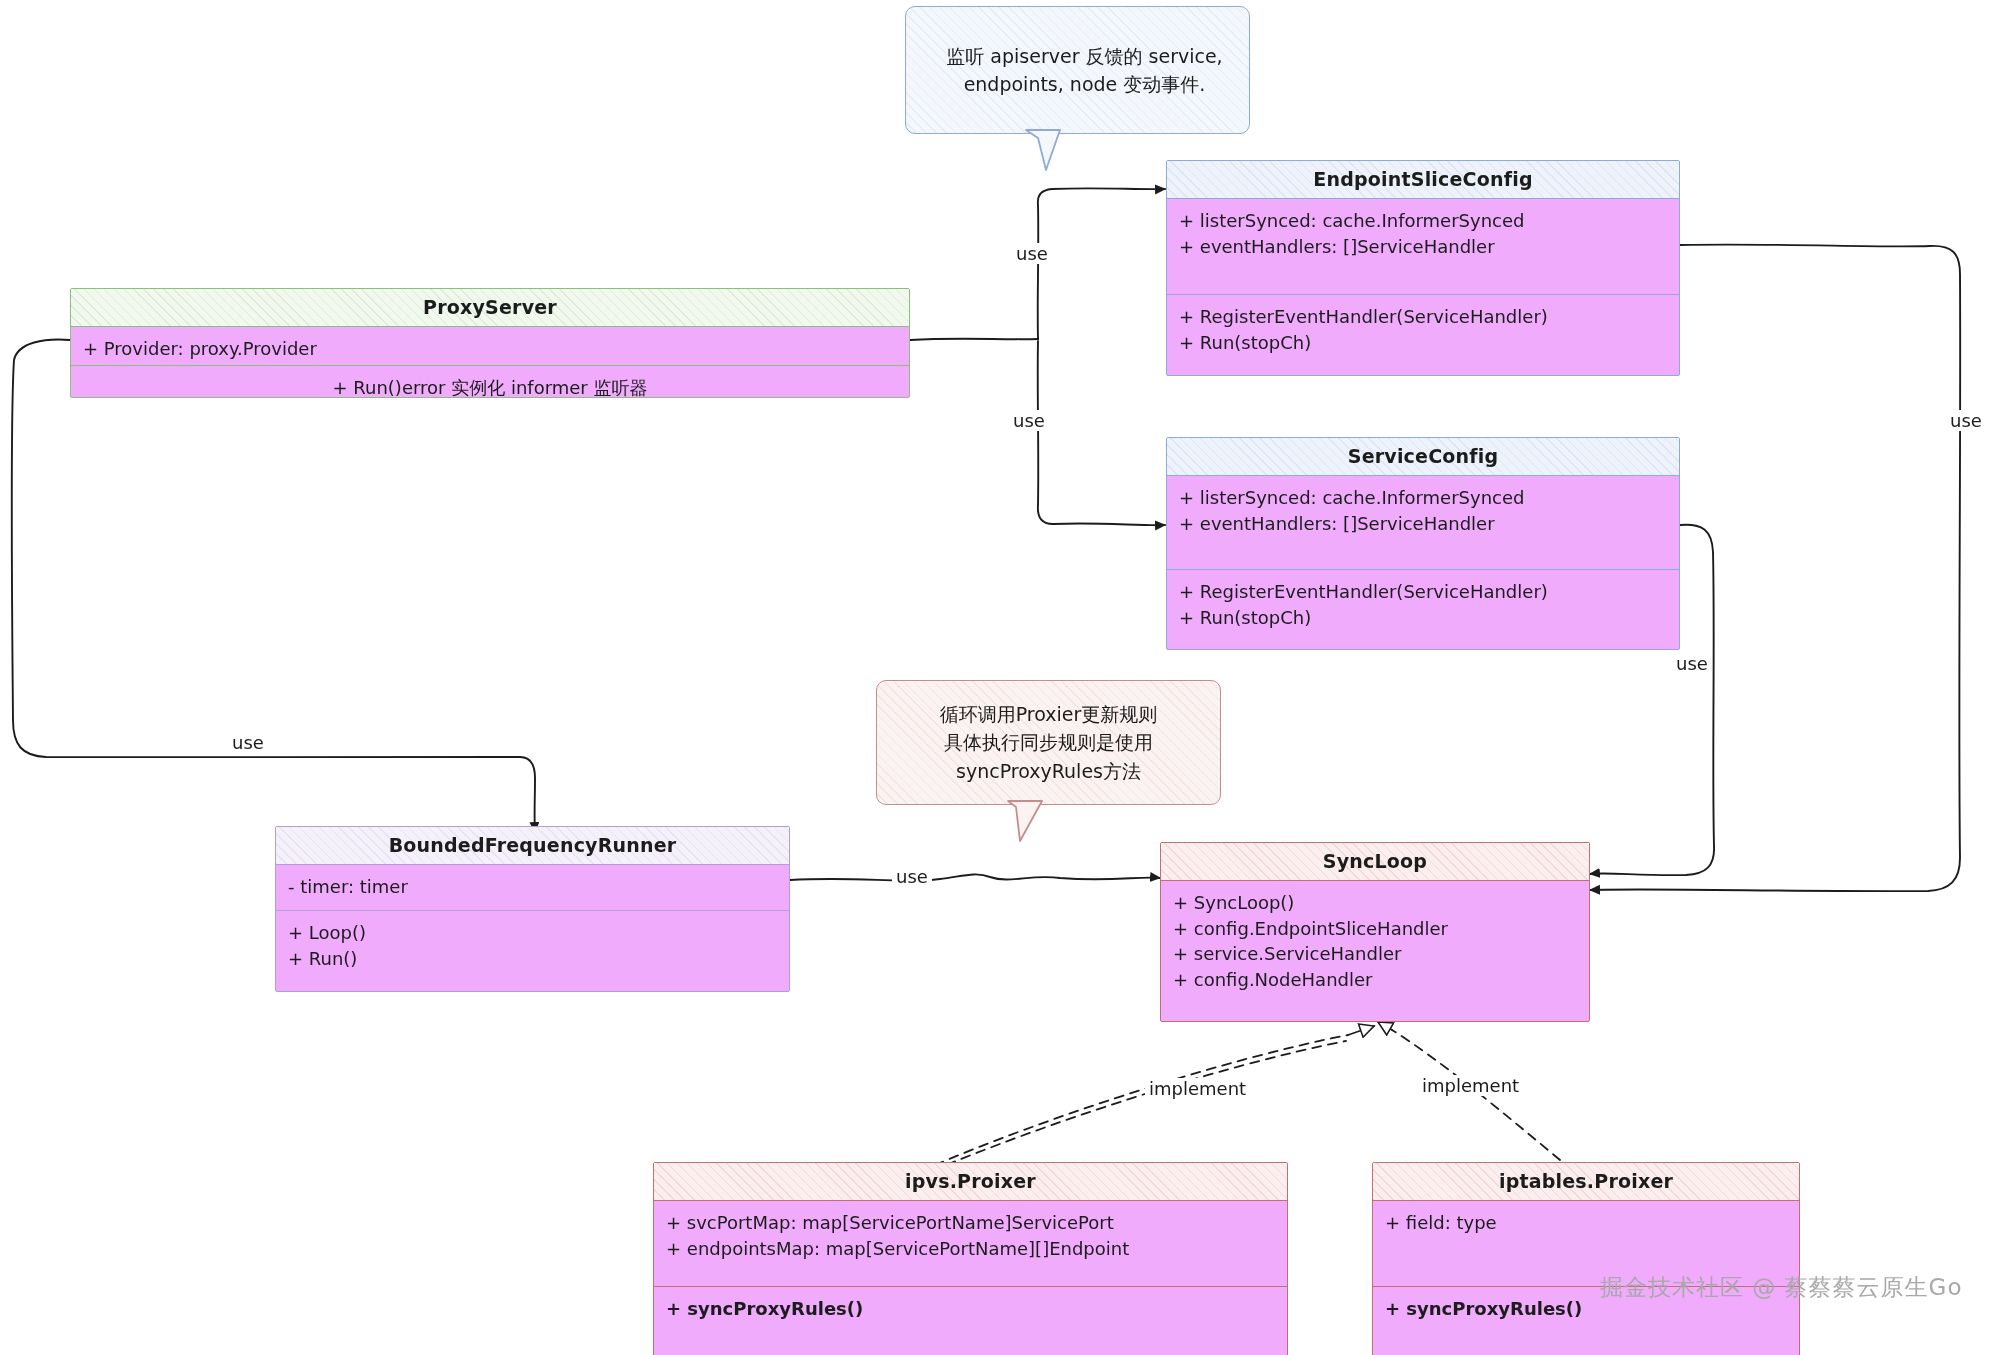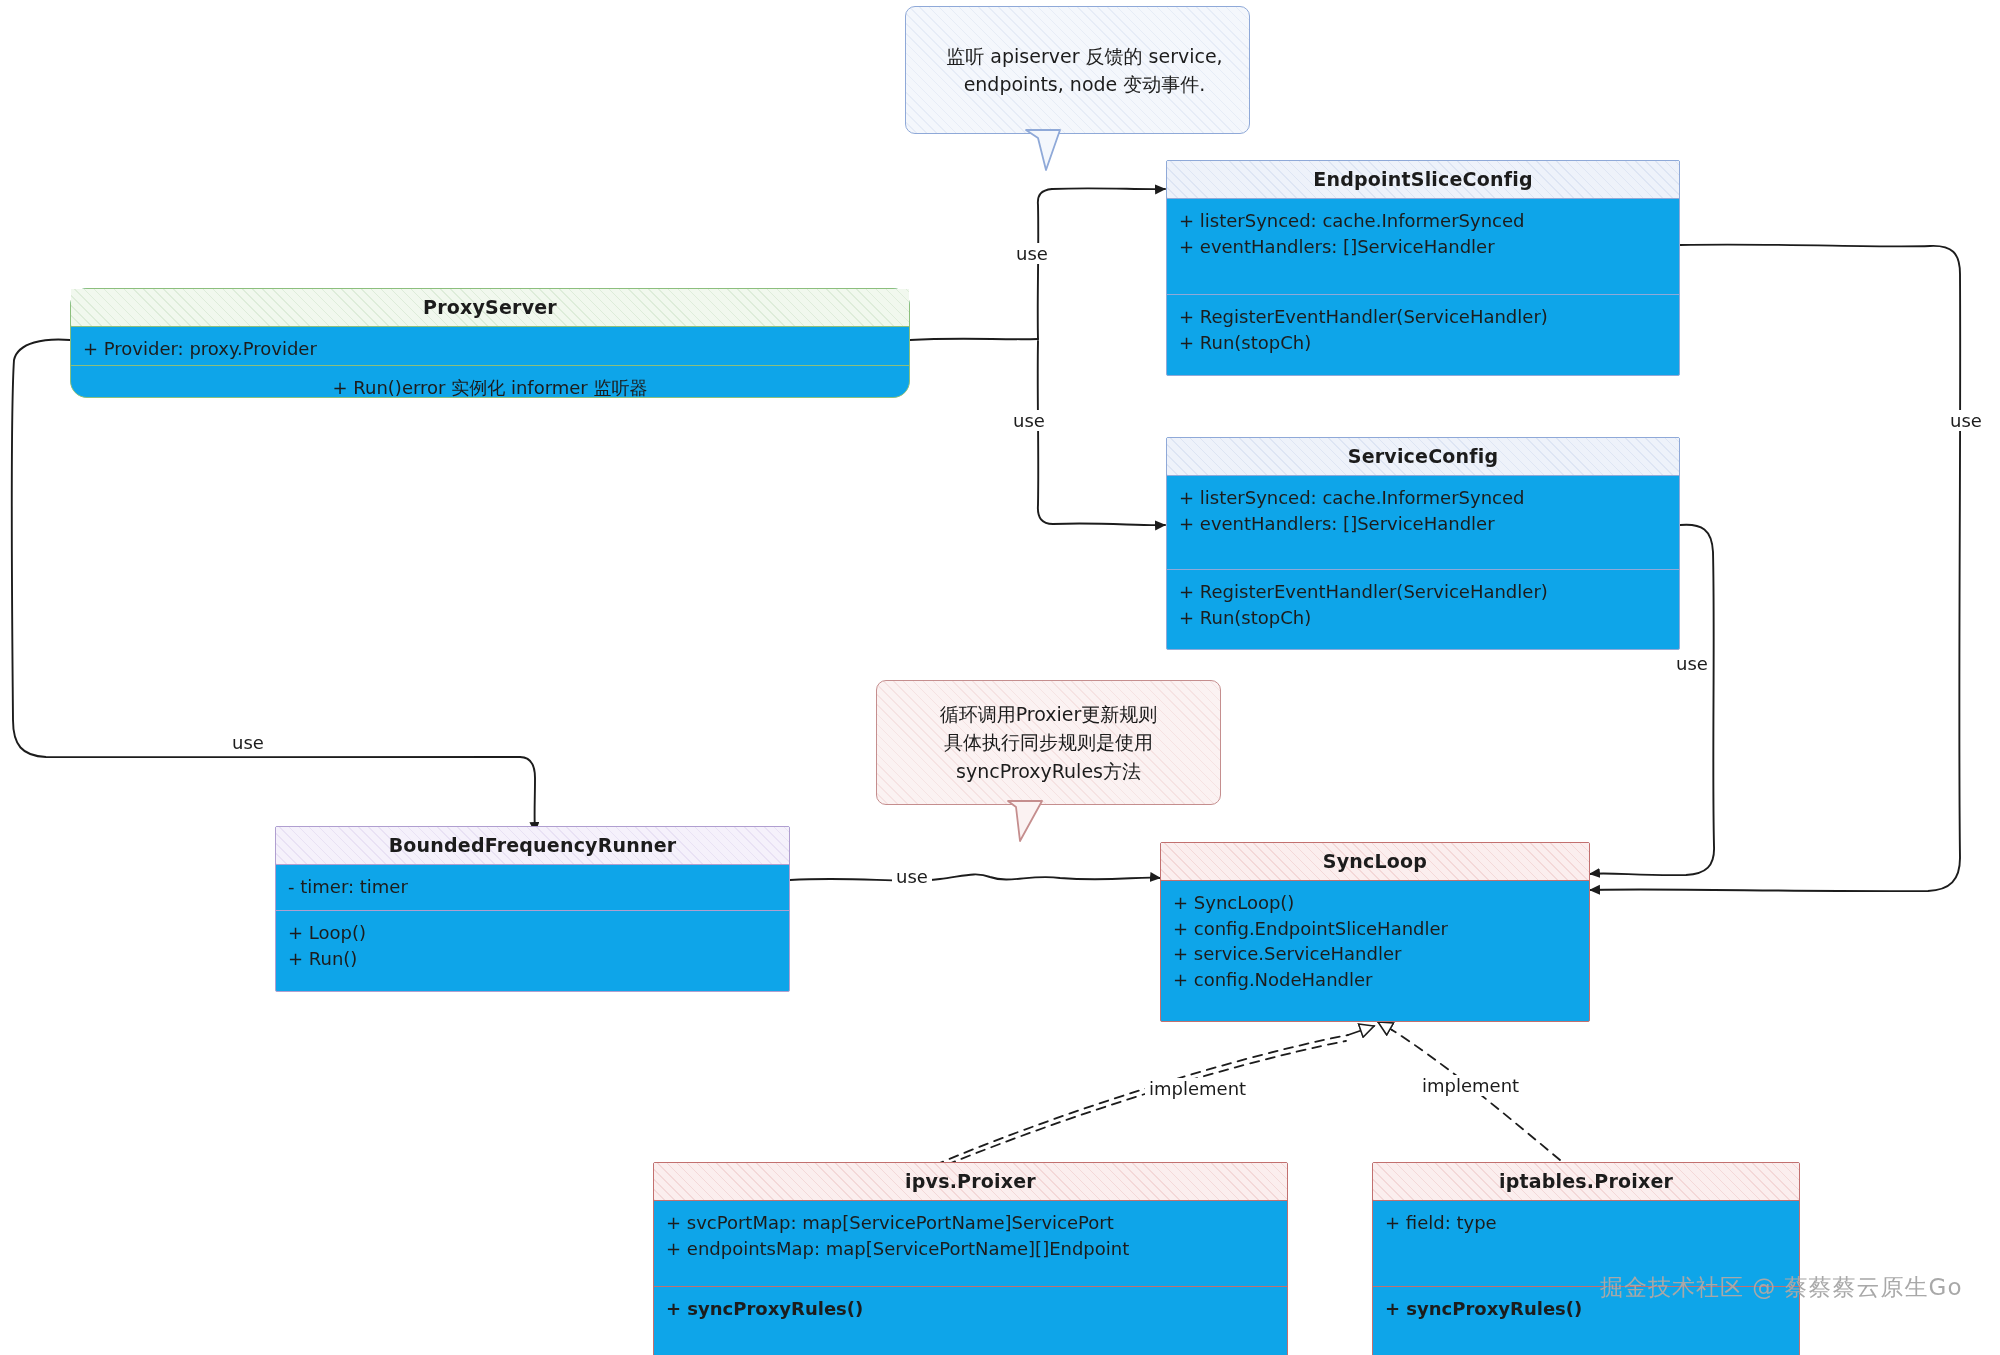--- a/index.html
+++ b/index.html
@@ -5,21 +5,21 @@
   html,body{margin:0;padding:0;background:#ffffff;}
   body{
     font-family:"DejaVu Sans", sans-serif;
     width:2000px;height:1355px;position:relative;overflow:hidden;
   }
   #canvas{position:absolute;left:0;top:0;width:2000px;height:1355px;}
   svg.wires{position:absolute;left:0;top:0;width:2000px;height:1355px;pointer-events:none;}
 
   
   .uml{
-    position:absolute;box-sizing:border-box;background:#0ea5e9;
+    position:absolute;box-sizing:border-box;background:#f0abfc;
     border:1.6px solid #7f7f7f;border-radius:2px;
   }
   .uml .hdr{
     box-sizing:border-box;width:100%;text-align:center;
     font-size:19px;font-weight:bold;color:#1c1c1c;
     padding:7px 4px 8px 4px;letter-spacing:.2px;
     border-bottom:1.6px solid #7f7f7f;
     background-image:repeating-linear-gradient(45deg,rgba(0,0,0,.055) 0 1px,transparent 1px 7px);
   }
   .uml .sect{
@@ -28,21 +28,21 @@
   }
   .uml .sect + .sect{border-top:1.6px solid #7f7f7f;}
   .uml .row{white-space:nowrap;}
 
   
   .c-blue{border-color:#8fa9d8;}
   .c-blue .hdr{border-bottom-color:#8fa9d8;background-color:#eef2fa;
     background-image:repeating-linear-gradient(45deg,rgba(110,140,200,.13) 0 1px,transparent 1px 7px);}
   .c-blue .sect+.sect{border-top-color:#8fa9d8;}
 
-  .c-green{border-color:#8cbf7d;border-radius:17px;}
+  .c-green{border-color:#8cbf7d;}
   .c-green .hdr{border-bottom-color:#8cbf7d;background-color:#f1f8ee;
     background-image:repeating-linear-gradient(45deg,rgba(110,170,100,.15) 0 1px,transparent 1px 7px);}
   .c-green .sect+.sect{border-top-color:#8cbf7d;}
 
   .c-purple{border-color:#b09fd0;}
   .c-purple .hdr{border-bottom-color:#b09fd0;background-color:#f5f1fb;
     background-image:repeating-linear-gradient(45deg,rgba(150,120,200,.13) 0 1px,transparent 1px 7px);}
   .c-purple .sect+.sect{border-top-color:#b09fd0;}
 
   .c-red{border-color:#c2706f;}

